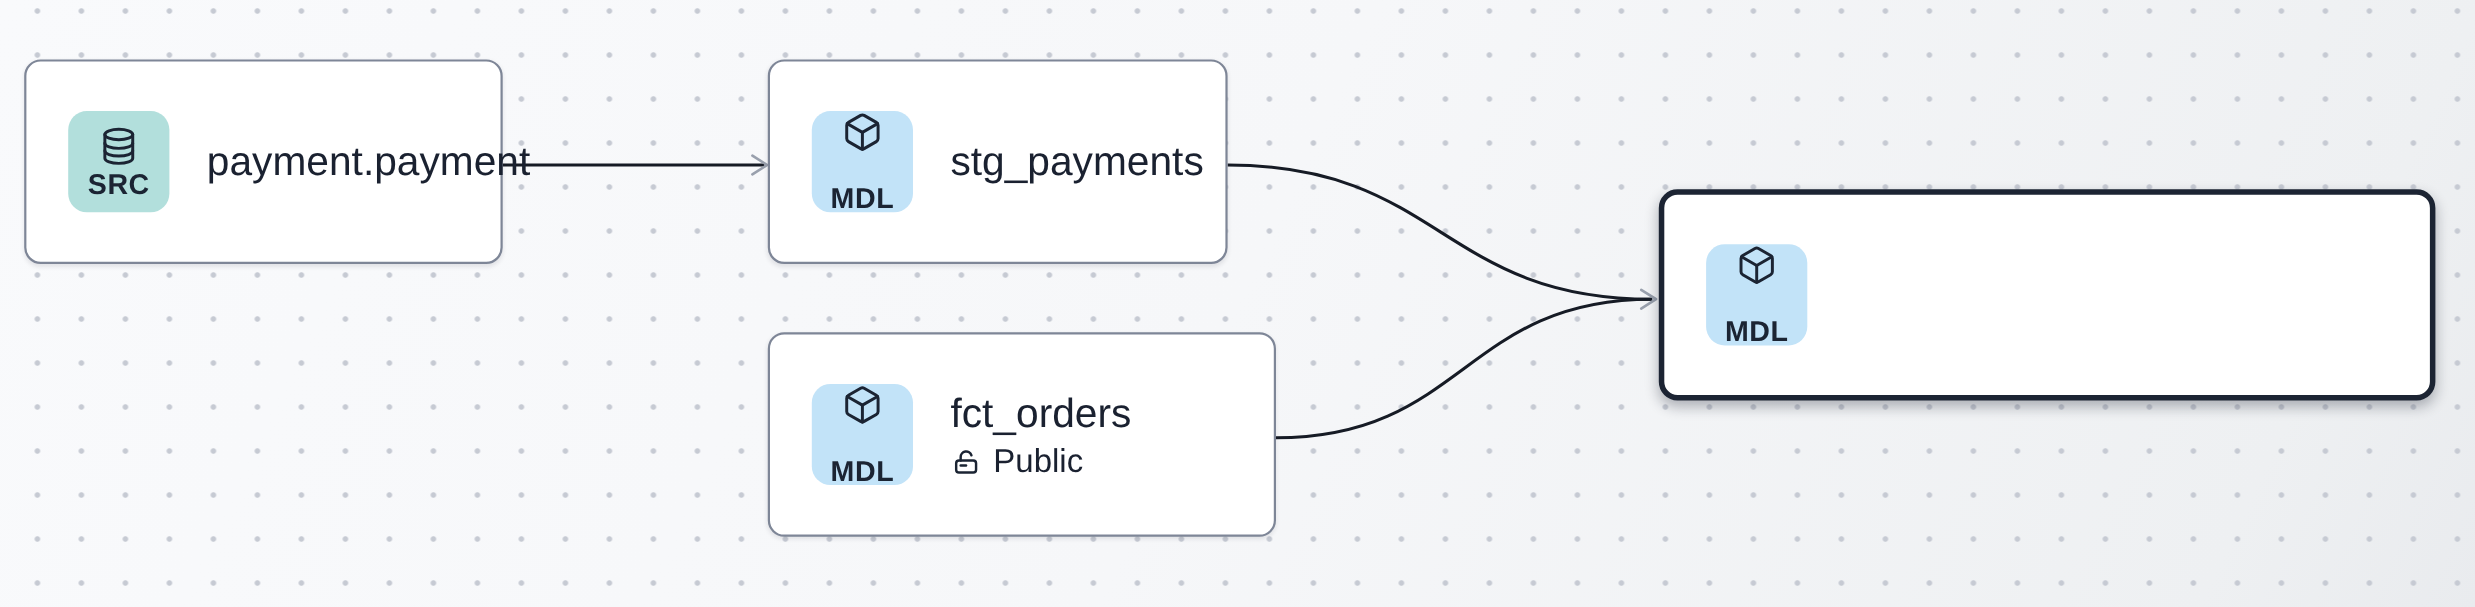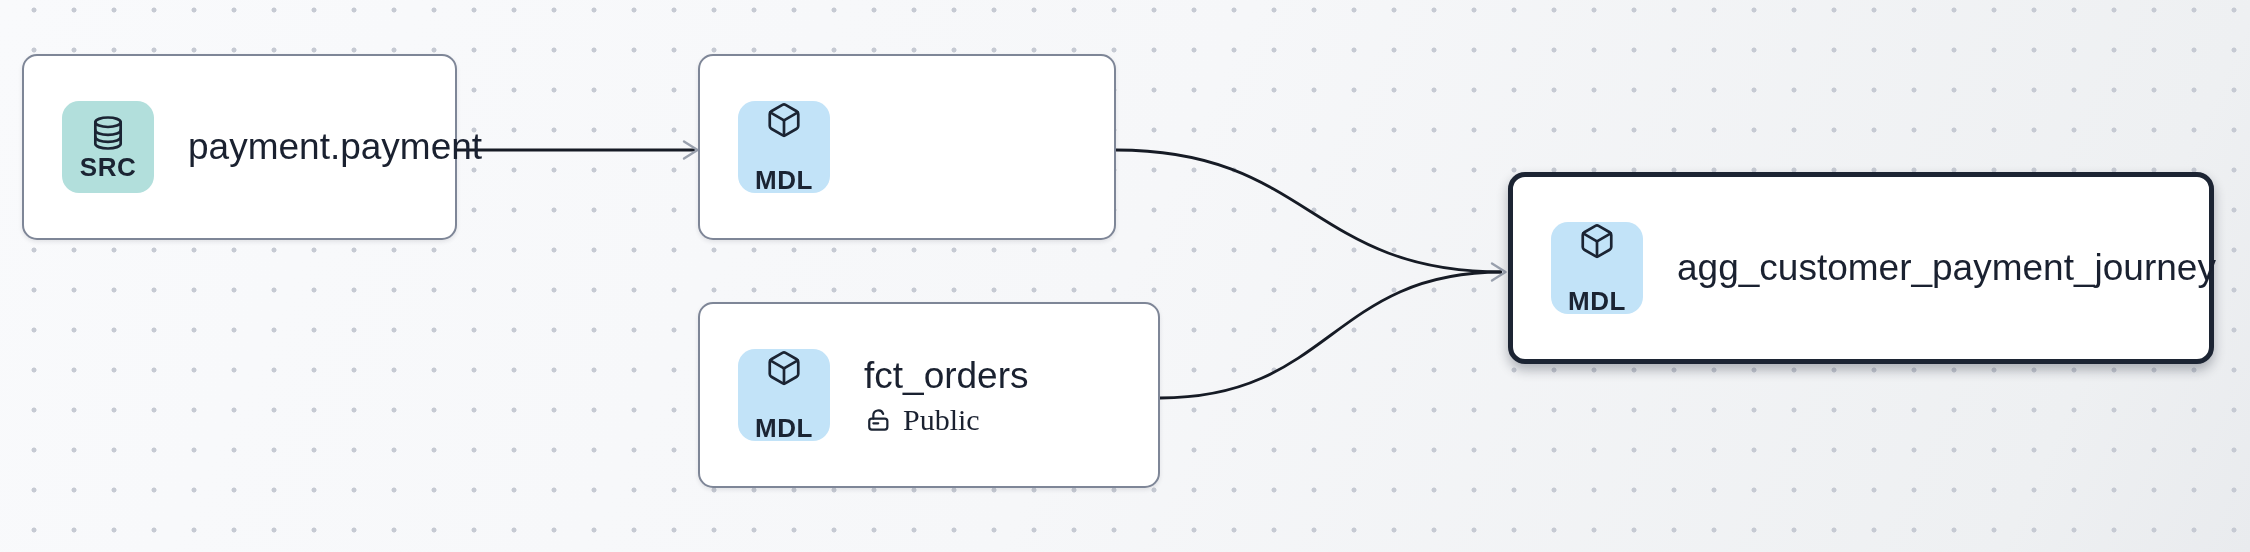--- a/index.html
+++ b/index.html
@@ -90,21 +90,20 @@
     color: #1a2130;
     line-height: 1.2;
     white-space: nowrap;
   }
   .node-subtitle {
     display: flex;
     align-items: center;
     gap: 11px;
     margin-top: 5px;
     color: #1a2130;
-    font-family: Liberation Serif, serif;
   }
   .node-subtitle .sub-label {
     font-size: 30px;
     line-height: 1.1;
     white-space: nowrap;
   }
   .icon { color: #1b2433; }
 </style>
 </head>
 <body>
@@ -136,20 +135,23 @@
 
   <div class="node" style="left:698px; top:54px; width:418px; height:186px;">
     <div class="badge badge-blue">
       <svg class="icon" width="38" height="38" viewBox="0 0 24 24" fill="none" stroke="currentColor" stroke-width="1.7" stroke-linecap="round" stroke-linejoin="round">
         <path d="M21 8.2 a2 2 0 0 0 -1 -1.73 l-7 -4 a2 2 0 0 0 -2 0 l-7 4 a2 2 0 0 0 -1 1.73 v7.6 a2 2 0 0 0 1 1.73 l7 4 a2 2 0 0 0 2 0 l7 -4 a2 2 0 0 0 1 -1.73 Z"></path>
         <path d="M3.3 7.2 L12 12.2 L20.7 7.2"></path>
         <path d="M12 22 V12.2"></path>
       </svg>
       <span class="badge-label">MDL</span>
     </div>
+    <div class="node-text">
+      <span class="node-title">stg_payments</span>
+    </div>
   </div>
 
   <div class="node" style="left:698px; top:302px; width:462px; height:186px;">
     <div class="badge badge-blue">
       <svg class="icon" width="38" height="38" viewBox="0 0 24 24" fill="none" stroke="currentColor" stroke-width="1.7" stroke-linecap="round" stroke-linejoin="round">
         <path d="M21 8.2 a2 2 0 0 0 -1 -1.73 l-7 -4 a2 2 0 0 0 -2 0 l-7 4 a2 2 0 0 0 -1 1.73 v7.6 a2 2 0 0 0 1 1.73 l7 4 a2 2 0 0 0 2 0 l7 -4 a2 2 0 0 0 1 -1.73 Z"></path>
         <path d="M3.3 7.2 L12 12.2 L20.7 7.2"></path>
         <path d="M12 22 V12.2"></path>
       </svg>
       <span class="badge-label">MDL</span>
@@ -169,18 +171,15 @@
 
   <div class="node selected" style="left:1508px; top:172px; width:706px; height:192px;">
     <div class="badge badge-blue">
       <svg class="icon" width="38" height="38" viewBox="0 0 24 24" fill="none" stroke="currentColor" stroke-width="1.7" stroke-linecap="round" stroke-linejoin="round">
         <path d="M21 8.2 a2 2 0 0 0 -1 -1.73 l-7 -4 a2 2 0 0 0 -2 0 l-7 4 a2 2 0 0 0 -1 1.73 v7.6 a2 2 0 0 0 1 1.73 l7 4 a2 2 0 0 0 2 0 l7 -4 a2 2 0 0 0 1 -1.73 Z"></path>
         <path d="M3.3 7.2 L12 12.2 L20.7 7.2"></path>
         <path d="M12 22 V12.2"></path>
       </svg>
       <span class="badge-label">MDL</span>
     </div>
-    <div class="node-text">
-      <span class="node-title">agg_customer_payment_journey</span>
-    </div>
   </div>
 
 </div>
 
 </body></html>

